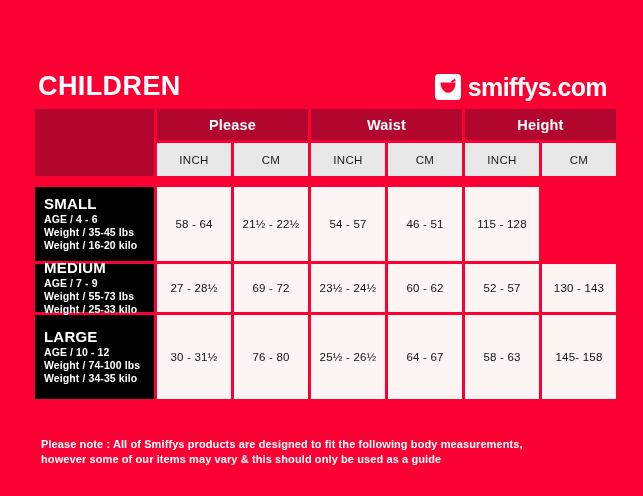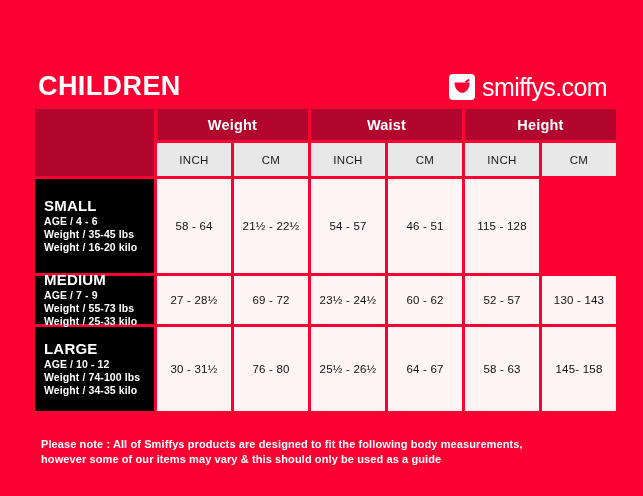--- a/index.html
+++ b/index.html
@@ -57,21 +57,21 @@
     flex: none;
   }
   .brand-mark svg {
     position: absolute;
     left: 3px;
     top: 4px;
   }
   .brand-text {
     color: #ffffff;
     font-size: 25px;
-    font-weight: normal;
+    font-weight: bold;
     letter-spacing: -0.6px;
     line-height: 1;
   }
 
   
   .table {
     position: absolute;
     left: 35px;
     top: 109px;
     width: 573px;
@@ -146,21 +146,21 @@
     font-weight: bold;
     line-height: 1.24;
     letter-spacing: 0.1px;
   }
   .val-cell {
     background: #fdf4f4;
     color: #111111;
     font-size: 11.5px;
     letter-spacing: 0.2px;
   }
-  .h-small  { height: 94px; }
+  .h-small  { height: 74px; margin-top: 8px; }
   .h-medium { height: 48px; }
   .h-large  { height: 84px; }
 
   
   .note {
     position: absolute;
     left: 41px;
     top: 437px;
     width: 570px;
     color: #ffffff;
@@ -186,21 +186,21 @@
       </div>
       <div class="brand-text">smiffys.com</div>
     </div>
   </div>
 
   <div class="table">
 
     <div class="row row-grouphead" style="position:relative;">
       <div class="corner-block"></div>
       <div class="c-label" style="flex:none;"></div>
-      <div class="cell c-group group-cell">Weight</div>
+      <div class="cell c-group group-cell">Please</div>
       <div class="cell c-group group-cell">Waist</div>
       <div class="cell c-group group-cell">Height</div>
     </div>
 
     <div class="row row-subhead">
       <div class="c-label" style="flex:none;"></div>
       <div class="cell c-data sub-cell">INCH</div>
       <div class="cell c-data sub-cell">CM</div>
       <div class="cell c-data sub-cell">INCH</div>
       <div class="cell c-data sub-cell">CM</div>

